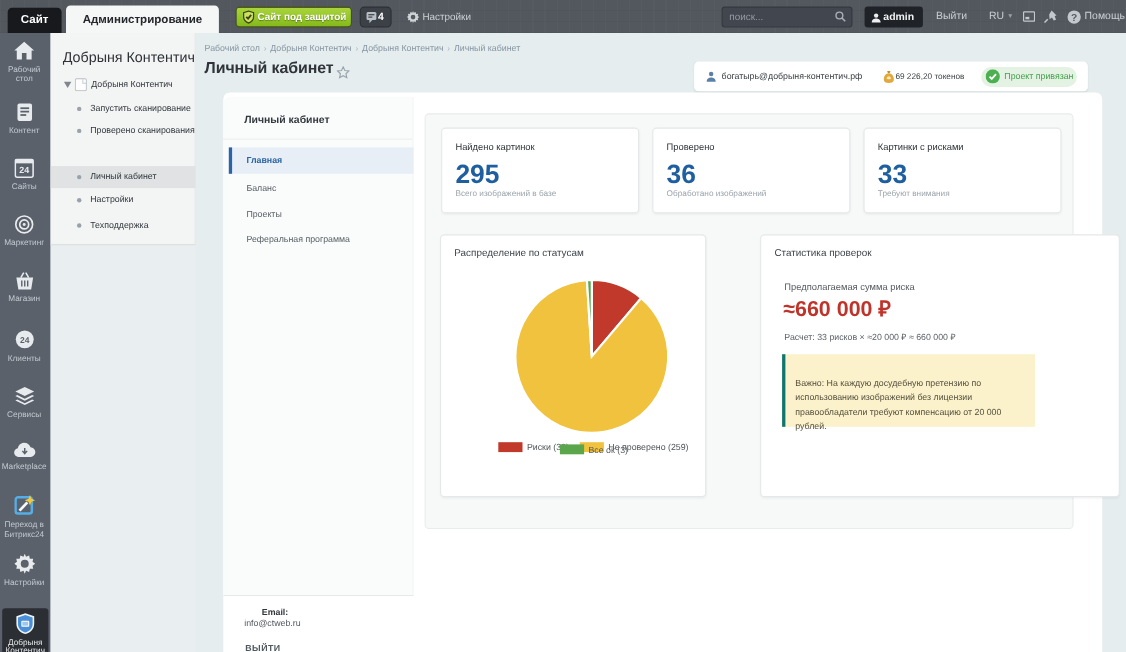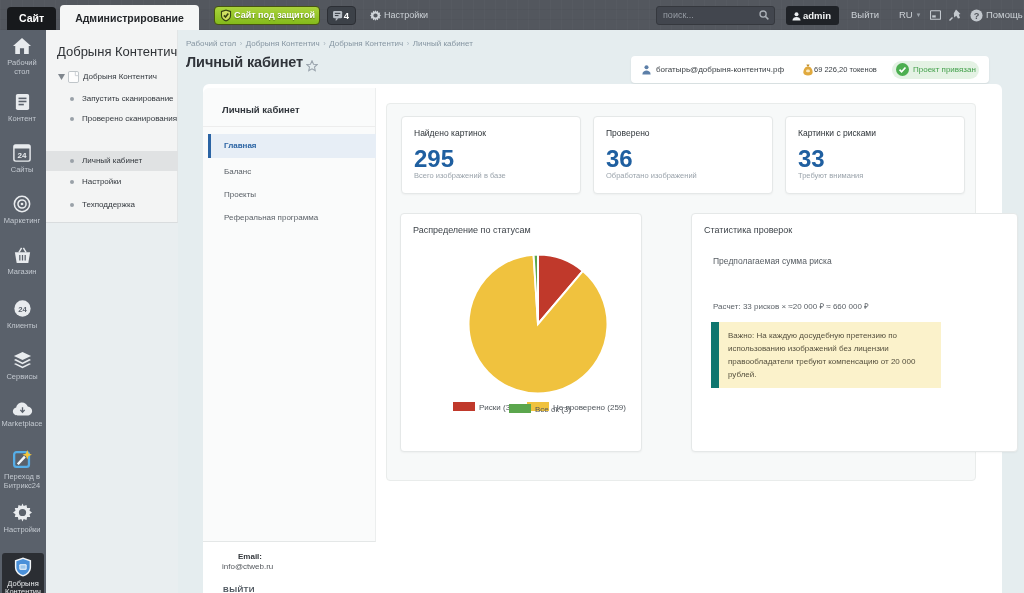--- a/index.html
+++ b/index.html
@@ -54,21 +54,21 @@
 .stat .num { position:absolute; left:12px; top:28px; font-size:24px; font-weight:bold; color:#1f5fa0; }
 .stat .t2 { position:absolute; left:12px; top:54px; font-size:7.5px; color:#9aa3ab; }
 #chart1 { left:13px; top:109px; width:242px; height:239px; }
 #chart2 { left:304px; top:109px; width:327px; height:239px; }
 .card h4 { position:absolute; left:12px; top:11px; font-size:9px; color:#3e444a; font-weight:normal; }
 .leg { position:absolute; font-size:8px; color:#4f555b; line-height:9px; white-space:nowrap; }
 .leg i { display:inline-block; width:22px; height:9px; margin-right:4px; vertical-align:-1.5px; }
 #risk-sub { position:absolute; left:21px; top:42px; font-size:8.5px; color:#565c62; }
 #risk-big { position:absolute; left:20px; top:52px; font-size:19.5px; font-weight:bold; color:#bf342a; }
 #risk-calc { position:absolute; left:21px; top:86px; font-size:8px; color:#5c6268; }
-#warnbox { position:absolute; left:19px; top:108px; width:230px; height:66px; background:#fbf2cb; border-left:8px solid #0f766e; padding:7px 8px 0 9px; font-size:8px; line-height:13px; color:#55503e; }
+#warnbox { position:absolute; left:19px; top:108px; width:230px; height:66px; background:#fbf2cb; border-left:3px solid #0f766e; padding:20px 8px 0 9px; font-size:8px; line-height:13px; color:#55503e; }
 </style>
 </head>
 <body>
 
 <div id="topbar">
   <div id="tab-site">Сайт</div>
   <div id="tab-admin">Администрирование</div>
   <div id="btn-protect">Сайт под защитой
     <svg width="12" height="13" style="position:absolute;left:5px;top:2px" viewBox="0 0 13 14">
         <path d="M6.5 0.5 L12 2.2 V7 C12 10.4 9.4 12.6 6.5 13.5 C3.6 12.6 1 10.4 1 7 V2.2 Z" fill="#374413"></path>
@@ -259,20 +259,21 @@
           <path d="M137,110 L181.93,56.97 A69.5,69.5 0 1 1 132.56,40.64 Z" fill="#f0c23e" stroke="#fff" stroke-width="2"></path>
           <path d="M137,110 L132.56,40.64 A69.5,69.5 0 0 1 137.00,40.50 Z" fill="#5ba64d" stroke="#fff" stroke-width="2"></path>
         </svg>
         <div class="leg" style="left:52px;top:188px"><i style="background:#c0392b"></i>Риски (33)</div>
         <div class="leg" style="left:126px;top:188px"><i style="background:#f0c23e"></i>Не проверено (259)</div>
         <div class="leg" style="left:108px;top:190px"><i style="background:#5ba64d"></i>Все ок (3)</div>
       </div>
       <div class="card" id="chart2">
         <h4>Статистика проверок</h4>
         <div id="risk-sub">Предполагаемая сумма риска</div>
+        <div id="risk-big">≈660 000 ₽</div>
         <div id="risk-calc">Расчет: 33 рисков × ≈20 000 ₽ ≈ 660 000 ₽</div>
         <div id="warnbox">Важно: На каждую досудебную претензию по использованию изображений без лицензии правообладатели требуют компенсацию от 20 000 рублей.</div>
       </div>
     </div>
   </div>
 </div>
 <div id="ic-last"><svg width="18" height="20" viewBox="0 0 20 22">
       <path d="M10 0.5 L19 3.5 V11 C19 16.5 15 20.2 10 21.5 C5 20.2 1 16.5 1 11 V3.5 Z" fill="#f2f5f7"></path>
       <path d="M10 2.2 L17.4 4.7 V11 C17.4 15.6 14.1 18.7 10 19.9 C5.9 18.7 2.6 15.6 2.6 11 V4.7 Z" fill="#4a90d9"></path>
       <rect x="6" y="8" width="8" height="6" rx="1" fill="#fff"></rect>

